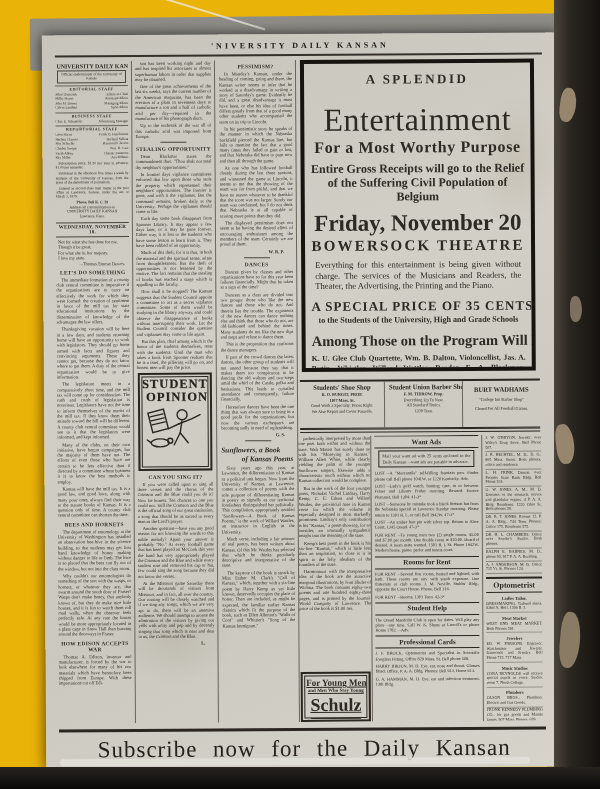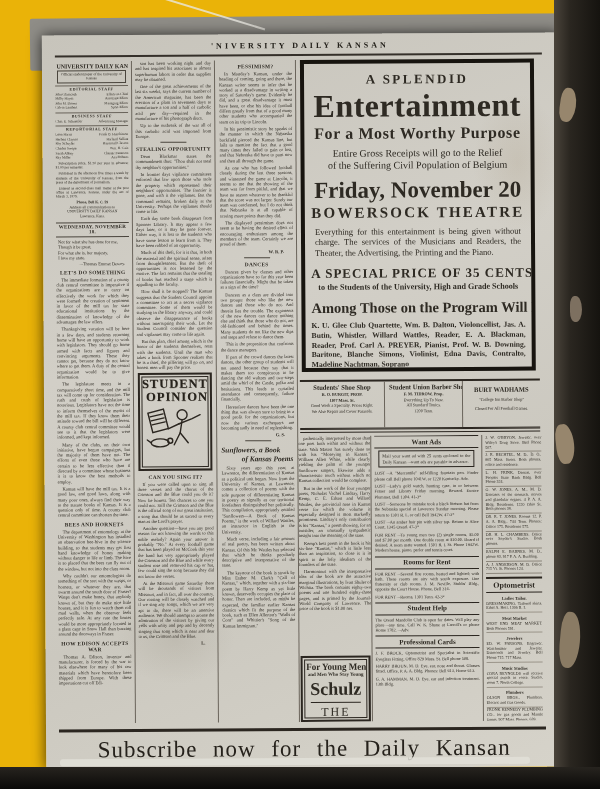--- a/index.html
+++ b/index.html
@@ -56,23 +56,23 @@
           margin:2px 1px;padding:3px 2px;height:88px;text-align:right;}
   .op-word{font-weight:bold;font-size:12.5px;letter-spacing:1px;line-height:1.05;color:#26221c;
            text-shadow:.4px .4px 0 #8d877c;}
   
   .it-head{font-style:italic;font-weight:bold;font-size:7.3px;margin:4px 0 2px;}
   .it-head .l2{text-align:right;padding-right:1px;}
   
   .ad-box{position:absolute;left:258px;top:26px;width:234px;height:312px;border:4px solid #17140f;
           padding:5px 6px;box-sizing:border-box;text-align:center;overflow:hidden;}
   .ad-kicker{font-size:13px;font-weight:bold;letter-spacing:2.5px;margin-top:3px;}
-  .ad-title{font-size:32px;font-weight:bold;letter-spacing:.5px;line-height:1.02;margin-top:2px;white-space:nowrap;}
+  .ad-title{font-size:32px;font-weight:normal;letter-spacing:.5px;line-height:1.02;margin-top:16px;white-space:nowrap;}
   .ad-sub{font-size:16px;font-weight:bold;letter-spacing:.6px;margin-top:2px;white-space:nowrap;}
-  .ad-receipts{font-size:10px;line-height:1.2;margin-top:5px;}
+  .ad-receipts{font-size:12px;line-height:1.2;margin-top:5px;font-weight:bold;}
   .ad-date{font-size:23px;font-weight:bold;margin-top:6px;white-space:nowrap;}
   .ad-venue{font-size:15px;font-weight:bold;letter-spacing:2.2px;margin-top:1px;white-space:nowrap;}
   .ad-free{font-size:8.6px;line-height:1.25;text-align:justify;margin-top:5px;padding:0 4px;}
   .ad-price{font-size:13px;font-weight:bold;letter-spacing:1px;margin-top:7px;white-space:nowrap;}
   .ad-price-sub{font-size:8.4px;font-weight:bold;margin-top:1px;white-space:nowrap;transform:scaleX(.97);}
   .ad-program{font-size:14.5px;font-weight:bold;margin-top:8px;white-space:nowrap;}
   .ad-performers{font-size:7.6px;font-weight:bold;line-height:1.3;text-align:justify;margin-top:4px;}
   .ad-glee{font-size:9.5px;font-weight:bold;letter-spacing:.8px;margin-top:3px;}
   
   .cards{position:absolute;left:256px;top:346px;width:240px;height:46px;display:flex;
@@ -98,21 +98,21 @@
   .pc-item{font-size:4px;line-height:1.2;text-align:justify;border-bottom:1px solid #8d877c;
            padding:1px 0;}
   .cls-title{font-size:8px;font-weight:bold;text-align:center;border-top:2px solid #2b2620;
              border-bottom:1px solid #2b2620;padding:2px 0;margin:3px 0 1px;}
   .cls-h{font-size:4.3px;font-weight:bold;text-align:center;margin:2.5px 0 1px;}
   .cls-h:empty{display:none;}
   .cls-t{font-size:4px;line-height:1.2;text-align:justify;border-bottom:1px solid #9b958a;padding-bottom:1px;}
   .cls-t:empty{display:none;}
   
   .schulz{border:2px solid #2b2620;box-shadow:inset 0 0 0 1.5px #cfccc3,inset 0 0 0 2.5px #2b2620;
-          margin:2px 1px 0;padding:4px 2px 16px;text-align:center;height:66px;box-sizing:border-box;}
+          margin:2px 1px 0;padding:4px 2px 16px;text-align:center;height:50px;box-sizing:border-box;text-decoration:underline;}
   .sz1{font-size:9.5px;font-weight:bold;white-space:nowrap;transform:scaleX(.95);}
   .sz2{font-size:5px;font-weight:bold;white-space:nowrap;}
   .szname{font-size:18px;font-weight:bold;margin-top:2px;}
   .sz3{font-size:12px;letter-spacing:2px;border-top:1px solid #2b2620;margin:2px 6px 0;padding-top:2px;}
   .szaddr{display:flex;justify-content:space-between;font-size:3.8px;padding:1px 2px 0;}
   
   .banner-rule{position:absolute;left:13px;top:694px;width:487px;height:3px;background:#2b2620;}
   .banner{position:absolute;top:702px;left:0;width:100%;text-align:center;font-size:23px;
           letter-spacing:1px;word-spacing:9px;color:#26221c;}
   .stain{position:absolute;border-radius:50%;pointer-events:none;}

